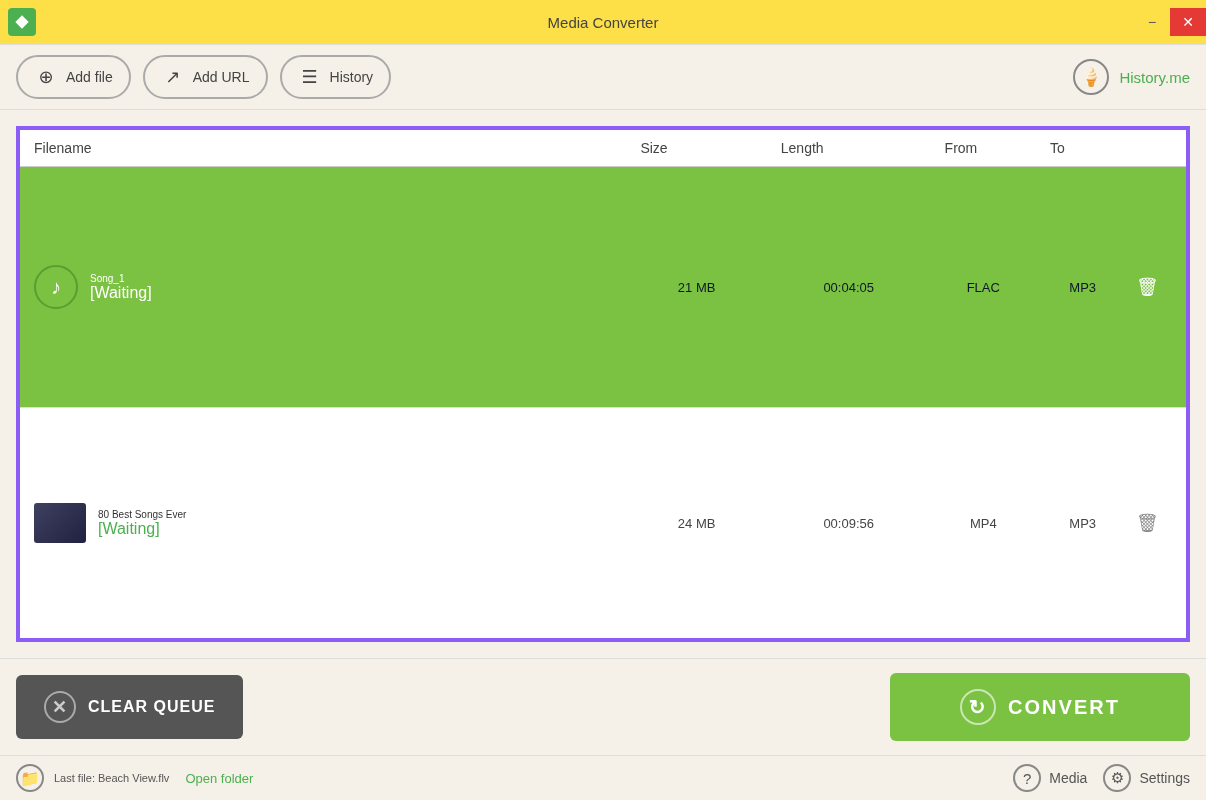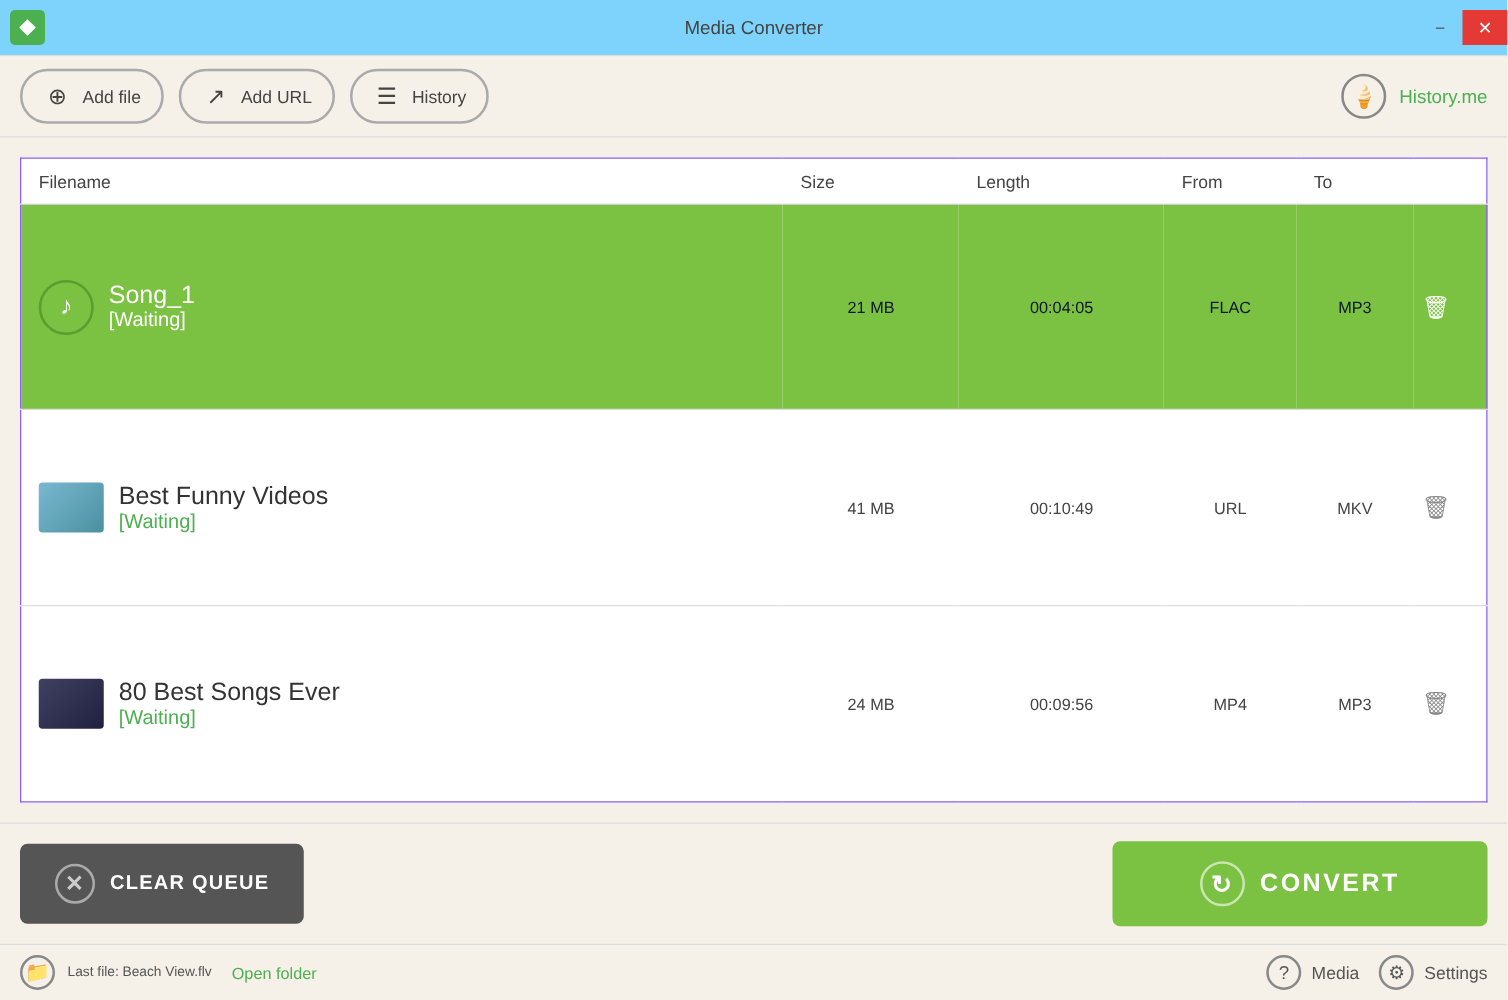--- a/index.html
+++ b/index.html
@@ -8,21 +8,21 @@
       background: #f5f0e8;
       width: 1206px;
       height: 800px;
       overflow: hidden;
       display: flex;
       flex-direction: column;
     }
 
     
     .title-bar {
-      background: #7dd3fc;
+      background: #fde047;
       display: flex;
       align-items: center;
       justify-content: space-between;
       padding: 8px 0 8px 8px;
       border-bottom: 1px solid #ddd;
       flex-shrink: 0;
     }
     .title-bar-left {
       display: flex;
       align-items: center;
@@ -127,21 +127,21 @@
       padding: 16px;
       display: flex;
       flex-direction: column;
       overflow: hidden;
     }
 
     
     .file-table {
       width: 100%;
       border-collapse: collapse;
-      border: 1px solid #8b5cf6;
+      border: 4px solid #8b5cf6;
       background: white;
       flex: 1;
     }
     .file-table th {
       text-align: left;
       padding: 10px 14px;
       font-size: 14px;
       font-weight: normal;
       color: #444;
       border-bottom: 1px solid #ccc;
@@ -196,21 +196,21 @@
     .thumb-video2 {
       background: linear-gradient(135deg, #7ab8d0, #4a7090);
     }
     .thumb-video3 {
       background: linear-gradient(135deg, #c0603a, #8a3020);
     }
     .thumb-video4 {
       background: linear-gradient(135deg, #404060, #202040);
     }
     .file-name {
-      font-size: 20px;
+      font-size: 10px;
       color: #333;
       font-weight: 500;
     }
     .file-status {
       font-size: 16px;
       color: #4caf50;
     }
     .delete-btn {
       width: 36px;
       height: 36px;
@@ -430,46 +430,20 @@
       <td class="col-to">
         <div class="cell-inner" style="justify-content:center;">MP3</div>
       </td>
       <td class="col-delete">
         <button class="delete-btn">🗑</button>
       </td>
     </tr>
         <tr>
       <td class="col-filename">
         <div class="filename-cell">
-          <div class="file-thumb thumb-video1" style="font-size:16px;color:rgba(255,255,255,0.8);"></div>
-          <div>
-            <div class="file-name">Best Funny Videos</div>
-            <div class="file-status" style="color:#4caf50;">[Waiting]</div>
-          </div>
-        </div>
-      </td>
-      <td class="col-size">
-        <div class="cell-inner" style="justify-content:center;">41 MB</div>
-      </td>
-      <td class="col-length">
-        <div class="cell-inner" style="justify-content:center;">00:10:49</div>
-      </td>
-      <td class="col-from">
-        <div class="cell-inner" style="justify-content:center;">URL</div>
-      </td>
-      <td class="col-to">
-        <div class="cell-inner" style="justify-content:center;">MKV</div>
-      </td>
-      <td class="col-delete">
-        <button class="delete-btn">🗑</button>
-      </td>
-    </tr>
-        <tr>
-      <td class="col-filename">
-        <div class="filename-cell">
           <div class="file-thumb thumb-video4" style="font-size:16px;color:rgba(255,255,255,0.8);"></div>
           <div>
             <div class="file-name">80 Best Songs Ever</div>
             <div class="file-status" style="color:#4caf50;">[Waiting]</div>
           </div>
         </div>
       </td>
       <td class="col-size">
         <div class="cell-inner" style="justify-content:center;">24 MB</div>
       </td>

